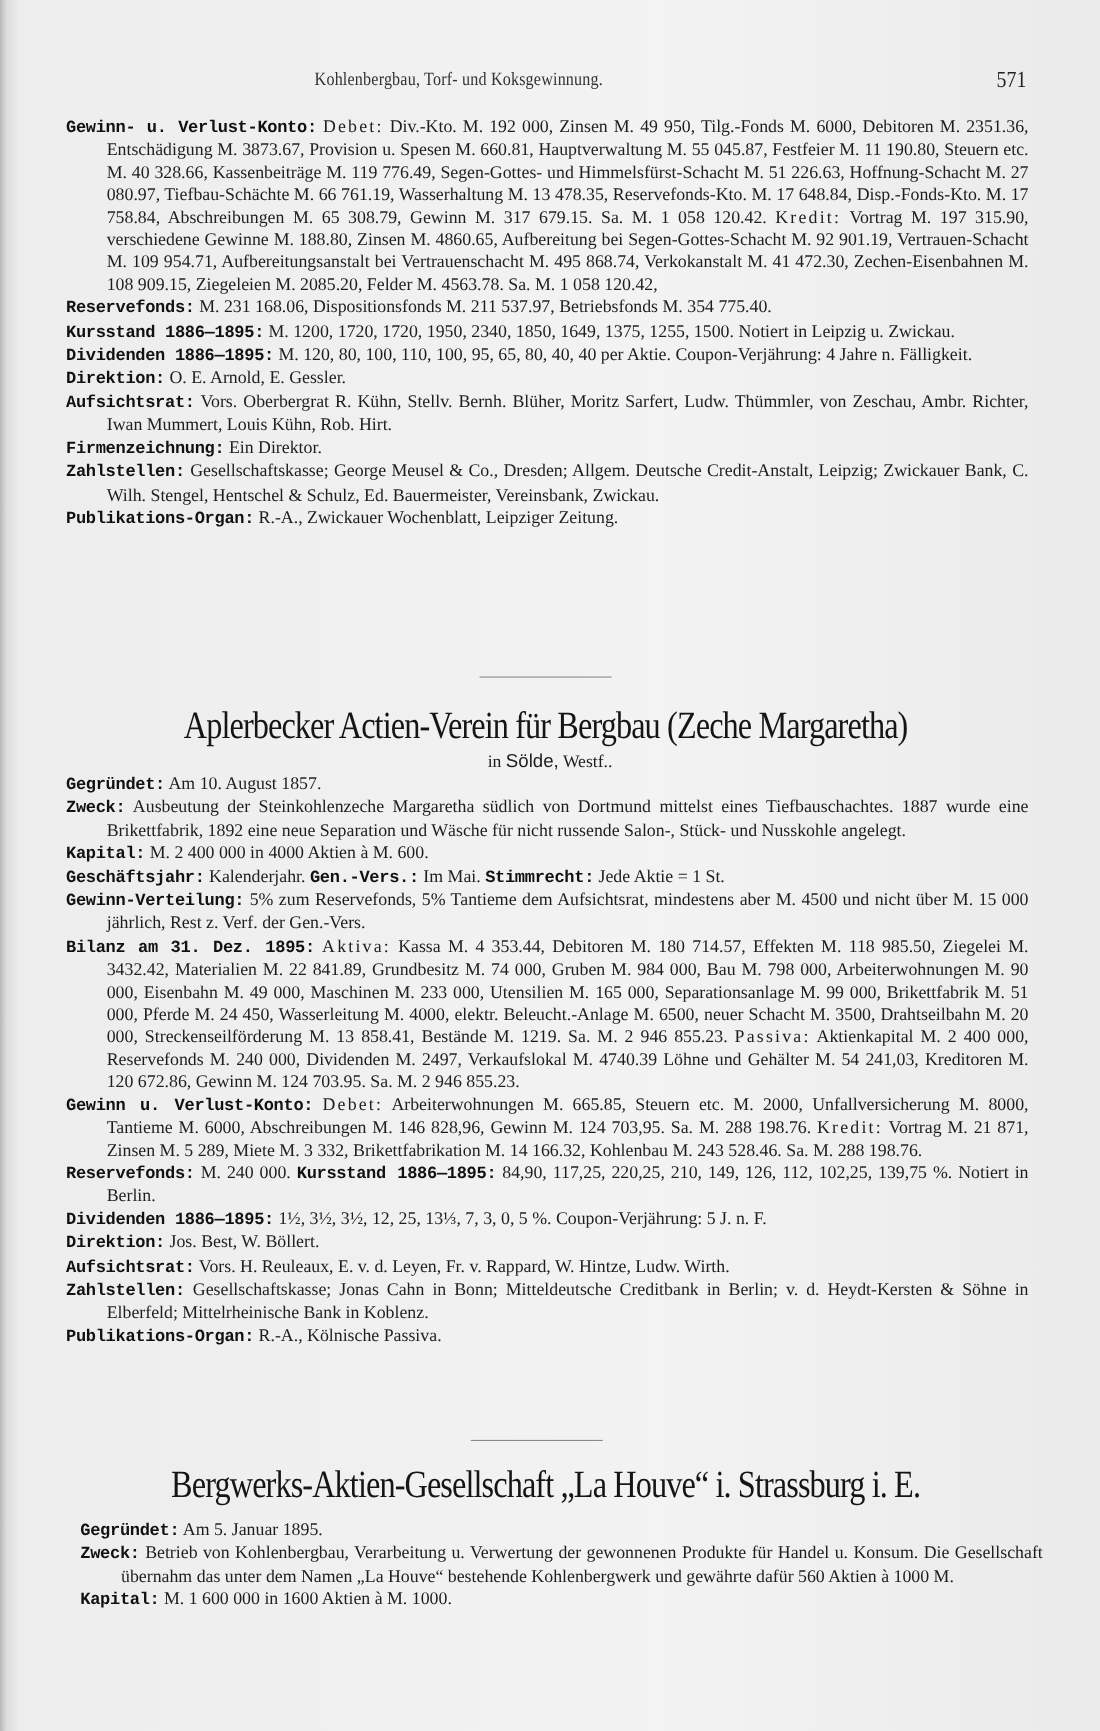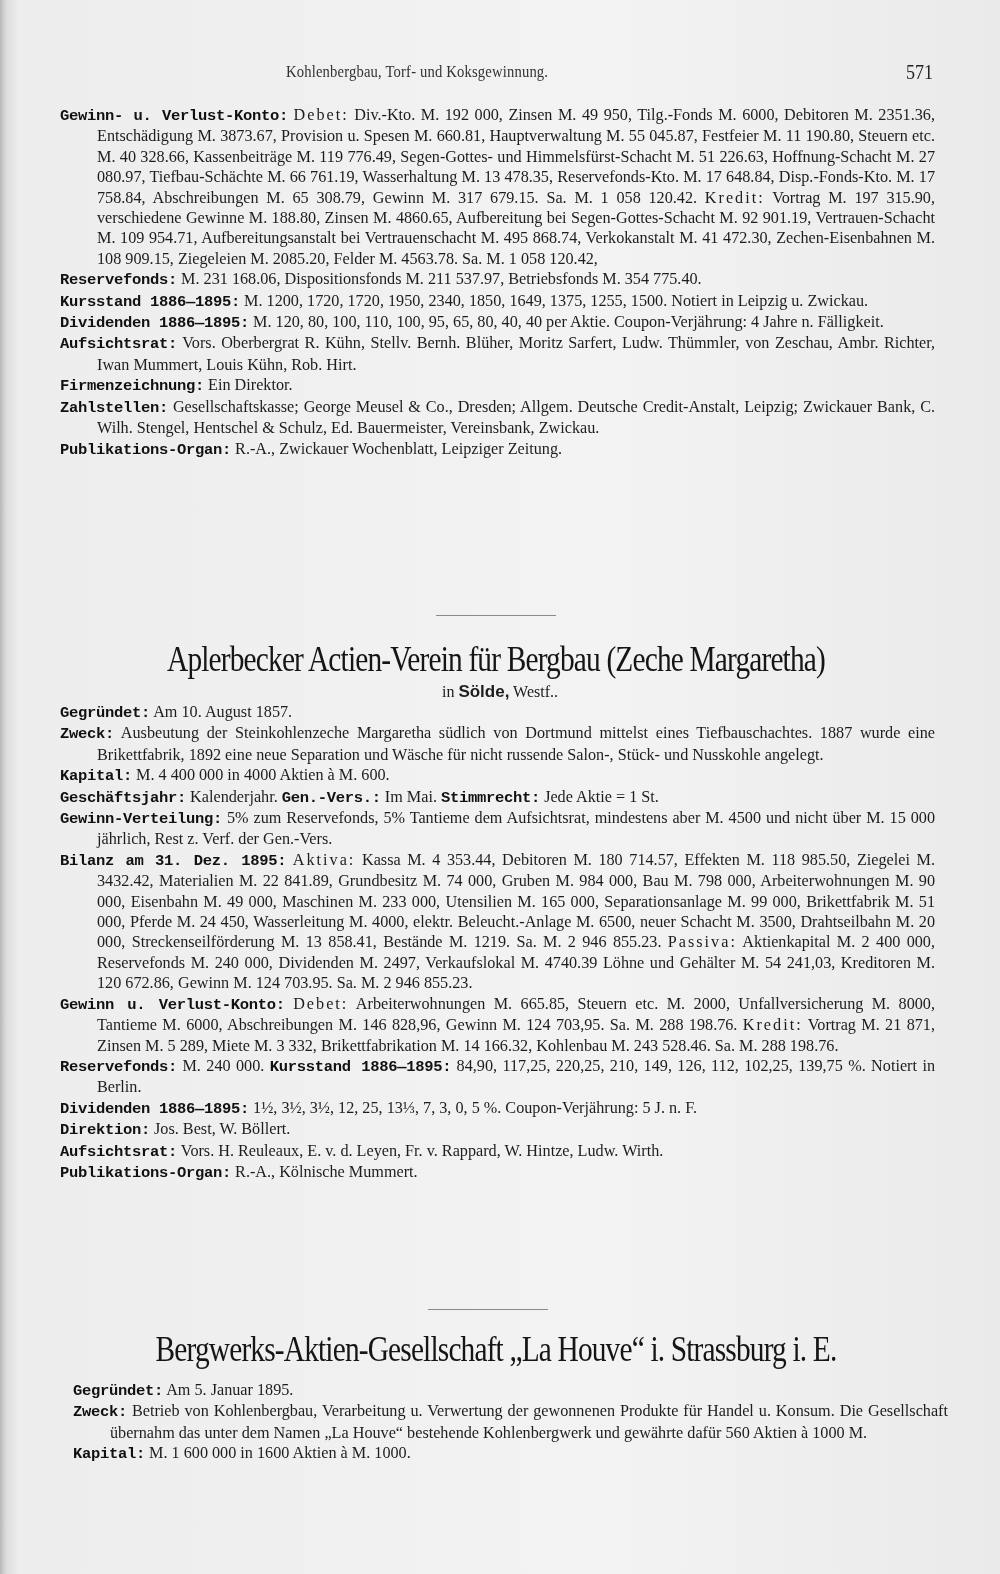--- a/index.html
+++ b/index.html
@@ -40,63 +40,65 @@
   .company-title {
     position: absolute; left: 56px; width: 880px; text-align: center;
     font-family: "Liberation Serif", "DejaVu Serif", serif;
     font-size: 35px; letter-spacing: -1px; color: #151515;
     transform: scaleX(0.84); transform-origin: center top;
     white-space: nowrap;
   }
   .company-sub {
     position: absolute; left: 0; width: 1000px; text-align: center; font-size: 16px;
   }
-  .company-sub .place { font-family: "Liberation Sans", "DejaVu Sans", sans-serif; font-weight: bold; font-size: 17px; }
+  .company-sub .place { font-family: "Liberation Sans", "DejaVu Sans", sans-serif; font-weight: normal; font-size: 17px; }
 </style>
 </head>
 <body>
 
 <div class="page">
 
   <div class="running-head">
     <span class="title">Kohlenbergbau, Torf- und Koksgewinnung.</span>
     <span class="pageno">571</span>
   </div>
 
   <div class="entry" style="top:105px;">
     <p class="para"><span class="label">Gewinn- u. Verlust-Konto:</span><span> </span><span class="spaced">Debet:</span><span> Div.-Kto. M. 192 000, Zinsen M. 49 950, Tilg.-Fonds M. 6000, Debitoren M. 2351.36, Entschädigung M. 3873.67, Provision u. Spesen M. 660.81, Hauptverwaltung M. 55 045.87, Festfeier M. 11 190.80, Steuern etc. M. 40 328.66, Kassenbeiträge M. 119 776.49, Segen-Gottes- und Himmelsfürst-Schacht M. 51 226.63, Hoffnung-Schacht M. 27 080.97, Tiefbau-Schächte M. 66 761.19, Wasserhaltung M. 13 478.35, Reservefonds-Kto. M. 17 648.84, Disp.-Fonds-Kto. M. 17 758.84, Abschreibungen M. 65 308.79, Gewinn M. 317 679.15. Sa. M. 1 058 120.42. </span><span class="spaced">Kredit:</span><span> Vortrag M. 197 315.90, verschiedene Gewinne M. 188.80, Zinsen M. 4860.65, Aufbereitung bei Segen-Gottes-Schacht M. 92 901.19, Vertrauen-Schacht M. 109 954.71, Aufbereitungsanstalt bei Vertrauenschacht M. 495 868.74, Verkokanstalt M. 41 472.30, Zechen-Eisenbahnen M. 108 909.15, Ziegeleien M. 2085.20, Felder M. 4563.78. Sa. M. 1 058 120.42,</span></p>
     <p class="para"><span class="label">Reservefonds:</span><span> M. 231 168.06, Dispositionsfonds M. 211 537.97, Betriebsfonds M. 354 775.40.</span></p>
     <p class="para"><span class="label">Kursstand 1886—1895:</span><span> M. 1200, 1720, 1720, 1950, 2340, 1850, 1649, 1375, 1255, 1500. Notiert in Leipzig u. Zwickau.</span></p>
     <p class="para"><span class="label">Dividenden 1886—1895:</span><span> M. 120, 80, 100, 110, 100, 95, 65, 80, 40, 40 per Aktie. Coupon-Verjährung: 4 Jahre n. Fälligkeit.</span></p>
+    <p class="para"><span class="label">Direktion:</span><span> O. E. Arnold, E. Gessler.</span></p>
     <p class="para"><span class="label">Aufsichtsrat:</span><span> Vors. Oberbergrat R. Kühn, Stellv. Bernh. Blüher, Moritz Sarfert, Ludw. Thümmler, von Zeschau, Ambr. Richter, Iwan Mummert, Louis Kühn, Rob. Hirt.</span></p>
     <p class="para"><span class="label">Firmenzeichnung:</span><span> Ein Direktor.</span></p>
     <p class="para"><span class="label">Zahlstellen:</span><span> Gesellschaftskasse; George Meusel &amp; Co., Dresden; Allgem. Deutsche Credit-Anstalt, Leipzig; Zwickauer Bank, C. Wilh. Stengel, Hentschel &amp; Schulz, Ed. Bauermeister, Vereinsbank, Zwickau.</span></p>
     <p class="para"><span class="label">Publikations-Organ:</span><span> R.-A., Zwickauer Wochenblatt, Leipziger Zeitung.</span></p>
   </div>
 
   <div class="sep" style="left:436px; top:615px; width:120px;"></div>
 
   <div class="company-title" style="top:640px;">Aplerbecker Actien-Verein für Bergbau (Zeche Margaretha)</div>
   <div class="company-sub" style="top:682px;">
     <span>in </span><span class="place">Sölde,</span><span> Westf..</span>
   </div>
 
   <div class="entry" style="top:702px;">
     <p class="para"><span class="label">Gegründet:</span><span> Am 10. August 1857.</span></p>
     <p class="para"><span class="label">Zweck:</span><span> Ausbeutung der Steinkohlenzeche Margaretha südlich von Dortmund mittelst eines Tiefbauschachtes. 1887 wurde eine Brikettfabrik, 1892 eine neue Separation und Wäsche für nicht russende Salon-, Stück- und Nusskohle angelegt.</span></p>
-    <p class="para"><span class="label">Kapital:</span><span> M. 4 400 000 in 4000 Aktien à M. 600.</span></p>
+    <p class="para"><span class="label">Kapital:</span><span> M. 2 400 000 in 4000 Aktien à M. 600.</span></p>
     <p class="para"><span class="label">Geschäftsjahr:</span><span> Kalenderjahr. </span><span class="label">Gen.-Vers.:</span><span> Im Mai. </span><span class="label">Stimmrecht:</span><span> Jede Aktie = 1 St.</span></p>
     <p class="para"><span class="label">Gewinn-Verteilung:</span><span> 5% zum Reservefonds, 5% Tantieme dem Aufsichtsrat, mindestens aber M. 4500 und nicht über M. 15 000 jährlich, Rest z. Verf. der Gen.-Vers.</span></p>
     <p class="para"><span class="label">Bilanz am 31. Dez. 1895:</span><span> </span><span class="spaced">Aktiva:</span><span> Kassa M. 4 353.44, Debitoren M. 180 714.57, Effekten M. 118 985.50, Ziegelei M. 3432.42, Materialien M. 22 841.89, Grundbesitz M. 74 000, Gruben M. 984 000, Bau M. 798 000, Arbeiterwohnungen M. 90 000, Eisenbahn M. 49 000, Maschinen M. 233 000, Utensilien M. 165 000, Separationsanlage M. 99 000, Brikettfabrik M. 51 000, Pferde M. 24 450, Wasserleitung M. 4000, elektr. Beleucht.-Anlage M. 6500, neuer Schacht M. 3500, Drahtseilbahn M. 20 000, Streckenseilförderung M. 13 858.41, Bestände M. 1219. Sa. M. 2 946 855.23. </span><span class="spaced">Passiva:</span><span> Aktienkapital M. 2 400 000, Reservefonds M. 240 000, Dividenden M. 2497, Verkaufslokal M. 4740.39 Löhne und Gehälter M. 54 241,03, Kreditoren M. 120 672.86, Gewinn M. 124 703.95. Sa. M. 2 946 855.23.</span></p>
     <p class="para"><span class="label">Gewinn u. Verlust-Konto:</span><span> </span><span class="spaced">Debet:</span><span> Arbeiterwohnungen M. 665.85, Steuern etc. M. 2000, Unfallversicherung M. 8000, Tantieme M. 6000, Abschreibungen M. 146 828,96, Gewinn M. 124 703,95. Sa. M. 288 198.76. </span><span class="spaced">Kredit:</span><span> Vortrag M. 21 871, Zinsen M. 5 289, Miete M. 3 332, Brikettfabrikation M. 14 166.32, Kohlenbau M. 243 528.46. Sa. M. 288 198.76.</span></p>
     <p class="para"><span class="label">Reservefonds:</span><span> M. 240 000. </span><span class="label">Kursstand 1886—1895:</span><span> 84,90, 117,25, 220,25, 210, 149, 126, 112, 102,25, 139,75 %. Notiert in Berlin.</span></p>
     <p class="para"><span class="label">Dividenden 1886—1895:</span><span> 1½, 3½, 3½, 12, 25, 13⅓, 7, 3, 0, 5 %. Coupon-Verjährung: 5 J. n. F.</span></p>
     <p class="para"><span class="label">Direktion:</span><span> Jos. Best, W. Böllert.</span></p>
     <p class="para"><span class="label">Aufsichtsrat:</span><span> Vors. H. Reuleaux, E. v. d. Leyen, Fr. v. Rappard, W. Hintze, Ludw. Wirth.</span></p>
-    <p class="para"><span class="label">Publikations-Organ:</span><span> R.-A., Kölnische Mummert.</span></p>
+    <p class="para"><span class="label">Zahlstellen:</span><span> Gesellschaftskasse; Jonas Cahn in Bonn; Mitteldeutsche Creditbank in Berlin; v. d. Heydt-Kersten &amp; Söhne in Elberfeld; Mittelrheinische Bank in Koblenz.</span></p>
+    <p class="para"><span class="label">Publikations-Organ:</span><span> R.-A., Kölnische Passiva.</span></p>
   </div>
 
   <div class="sep" style="left:428px; top:1309px; width:120px;"></div>
 
   <div class="company-title" style="top:1330px;">Bergwerks-Aktien-Gesellschaft „La Houve“ i. Strassburg i. E.</div>
 
   <div class="entry" style="top:1380px;margin-left:13px;">
     <p class="para"><span class="label">Gegründet:</span><span> Am 5. Januar 1895.</span></p>
     <p class="para"><span class="label">Zweck:</span><span> Betrieb von Kohlenbergbau, Verarbeitung u. Verwertung der gewonnenen Produkte für Handel u. Konsum. Die Gesellschaft übernahm das unter dem Namen „La Houve“ bestehende Kohlenbergwerk und gewährte dafür 560 Aktien à 1000 M.</span></p>
     <p class="para"><span class="label">Kapital:</span><span> M. 1 600 000 in 1600 Aktien à M. 1000.</span></p>

